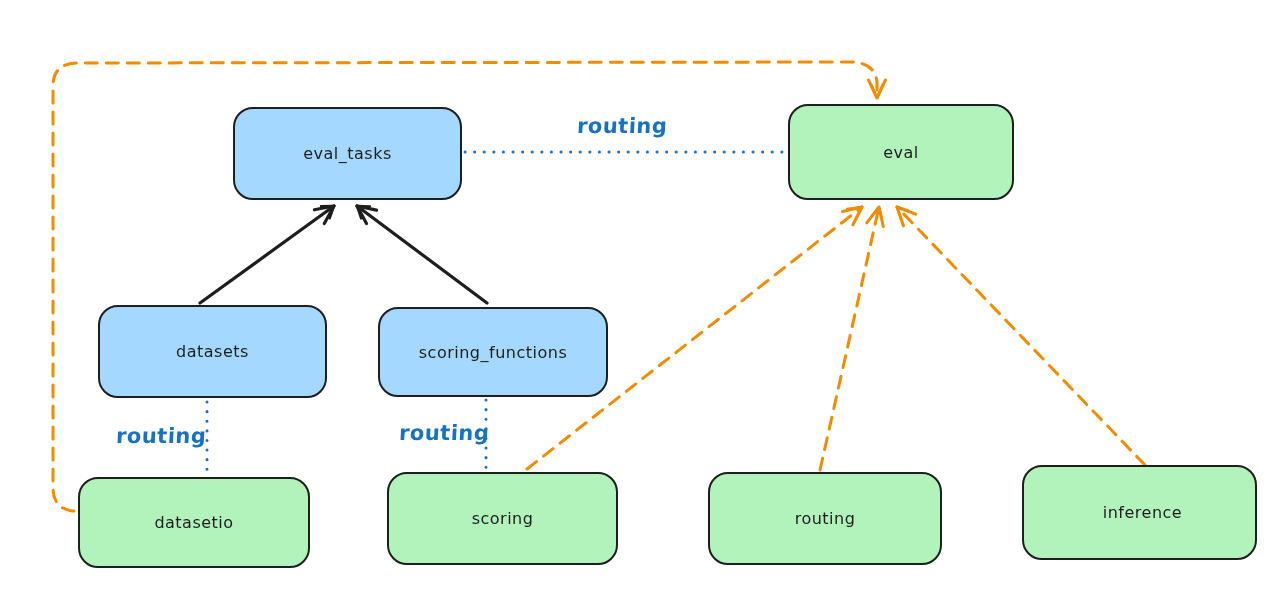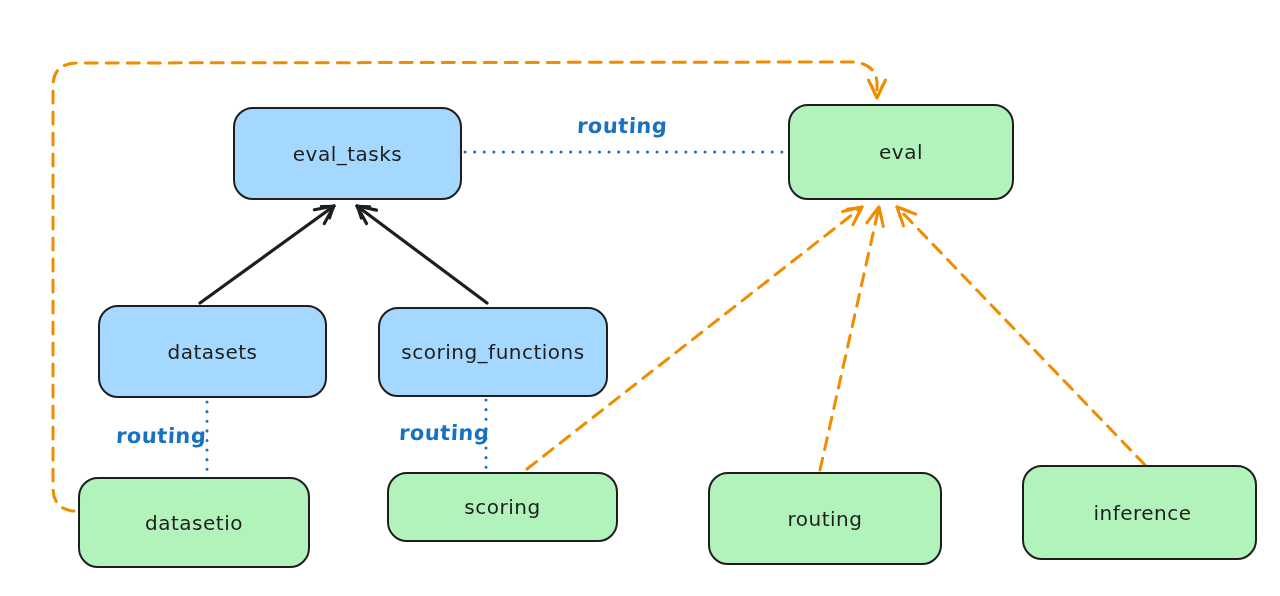--- a/index.html
+++ b/index.html
@@ -9,34 +9,34 @@
     background:#ffffff;
     font-family:"DejaVu Sans","Liberation Sans",sans-serif;
     overflow:hidden;
   }
   .edges{position:absolute;left:0;top:0;z-index:1;}
   .node{
     position:absolute;z-index:2;
     display:flex;align-items:center;justify-content:center;
     border:2.5px solid #1e1e1e;
     border-radius:20px;
-    font-size:20px;color:#1e1e1e;
+    font-size:16px;color:#1e1e1e;
     letter-spacing:0.5px;
     box-sizing:border-box;
     cursor:pointer;
   }
   .node-blue{background:#a5d8ff;}
   .node-green{background:#b2f2bb;}
 
   #node-eval_tasks        {left:233px;top:107px;width:229px;height:93px;}
   #node-eval              {left:788px;top:104px;width:226px;height:96px;}
   #node-datasets          {left:98px; top:305px;width:229px;height:93px;}
   #node-scoring_functions {left:378px;top:307px;width:230px;height:90px;text-align:right;}
   #node-datasetio         {left:78px; top:477px;width:232px;height:91px;justify-content:center;}
-  #node-scoring           {left:387px;top:472px;width:231px;height:70px;}
+  #node-scoring           {left:387px;top:472px;width:231px;height:93px;}
   #node-agents            {left:708px;top:472px;width:234px;height:93px;}
   #node-inference         {left:1022px;top:465px;width:235px;height:95px;padding-left:6px;}
 
   .edge-label{
     position:absolute;z-index:3;
     font-size:21px;font-weight:700;
     color:#1971c2;
     letter-spacing:0.5px;
     transform:skewX(-3deg);
   }

